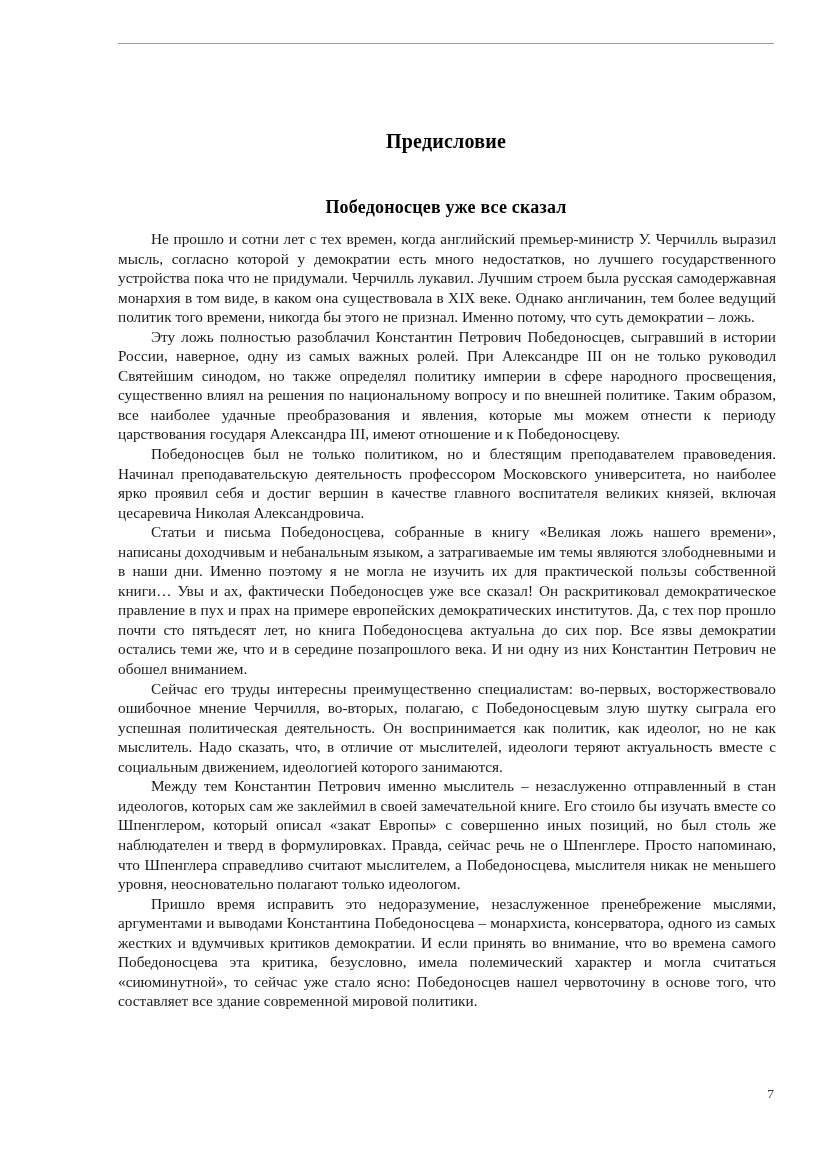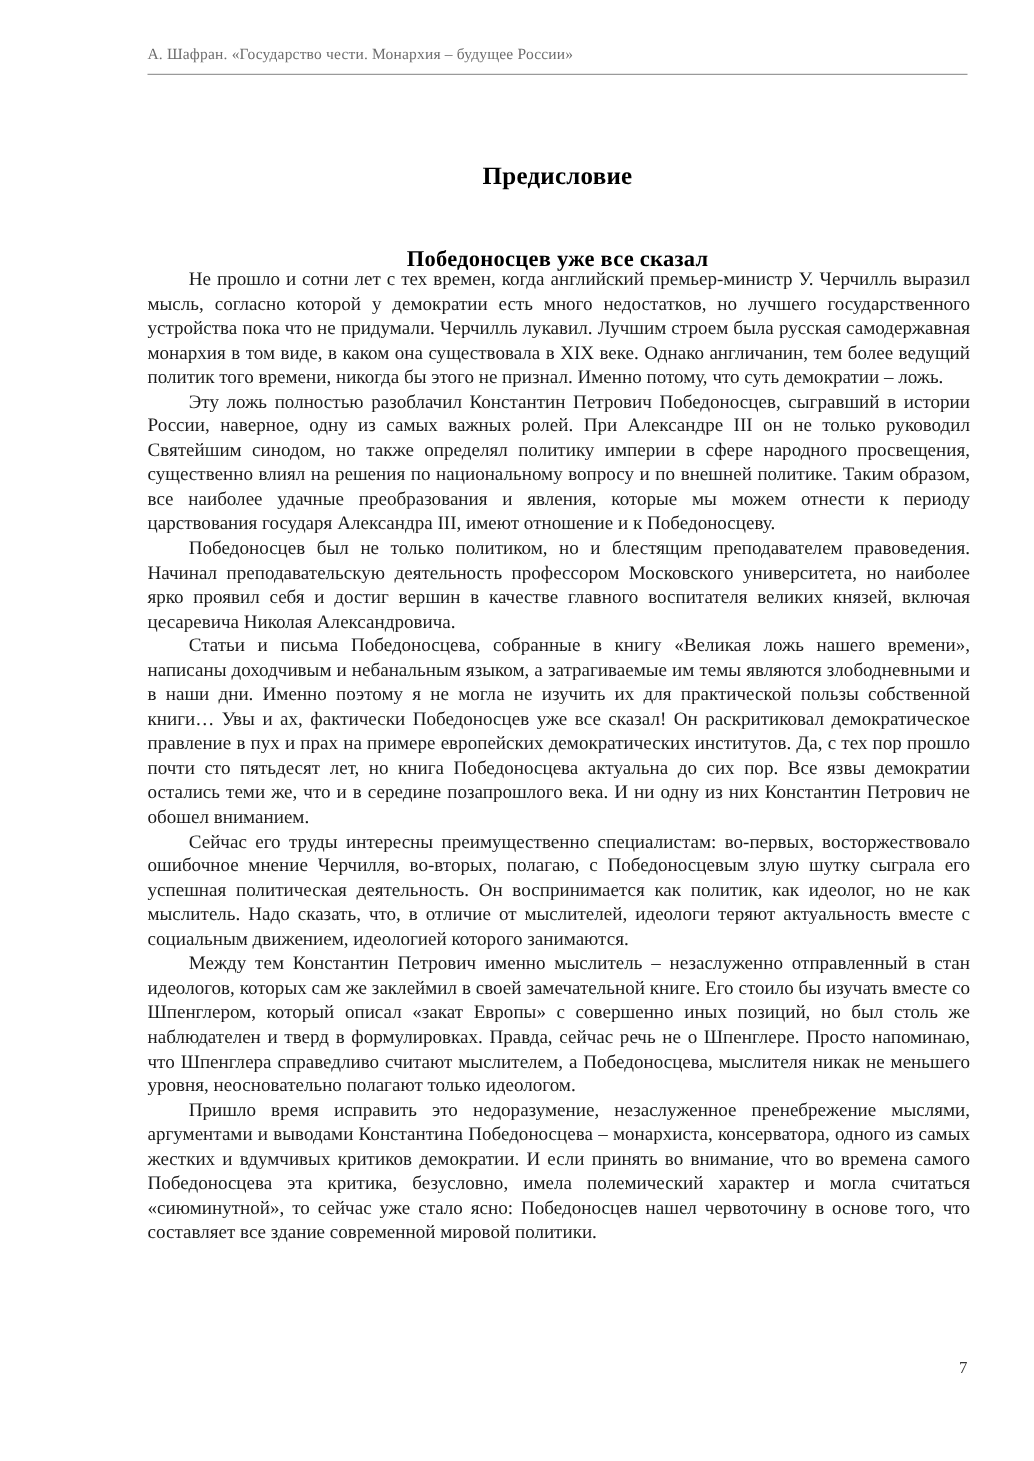--- a/index.html
+++ b/index.html
@@ -62,21 +62,21 @@
     font-size: 18px;
     font-weight: bold;
     letter-spacing: 0.2px;
     color: #000;
   }
 
   
   .body-text {
     position: absolute;
     left: 118px;
-    top: 214px;
+    top: 229px;
     width: 658px;
   }
   .body-text p {
     margin: 0;
     font-size: 15.25px;
     line-height: 19.55px;
     text-align: justify;
     text-indent: 33px;
     hyphens: manual;
     -webkit-hyphens: manual;
@@ -91,21 +91,20 @@
     font-size: 13.5px;
     color: #333;
   }
 </style>
 </head>
 <body>
 
 <div class="page">
 
   <header class="running-head">
-    <div class="rh-text">А.  Шафран.  «Государство чести. Монархия – будущее России»</div>
     <div class="rh-rule"></div>
   </header>
 
   <h1 class="doc-title">Предисловие</h1>
 
   <h2 class="section-title">Победоносцев уже все сказал</h2>
 
   <section class="body-text">
     <p>Не прошло и сотни лет с тех времен, когда английский премьер-министр У. Черчилль выразил мысль, согласно которой у демократии есть много недостатков, но лучшего государственного устройства пока что не придумали. Черчилль лукавил. Лучшим строем была русская самодержавная монархия в том виде, в каком она существовала в XIX веке. Однако англичанин, тем более ведущий политик того времени, никогда бы этого не признал. Именно потому, что суть демократии – ложь.</p>
     <p>Эту ложь полностью разоблачил Константин Петрович Победоносцев, сыгравший в истории России, наверное, одну из самых важных ролей. При Александре III он не только руководил Святейшим синодом, но также определял политику империи в сфере народного просвещения, существенно влиял на решения по национальному вопросу и по внешней политике. Таким образом, все наиболее удачные преобразования и явления, которые мы можем отнести к периоду царствования государя Александра III, имеют отношение и к Победоносцеву.</p>

